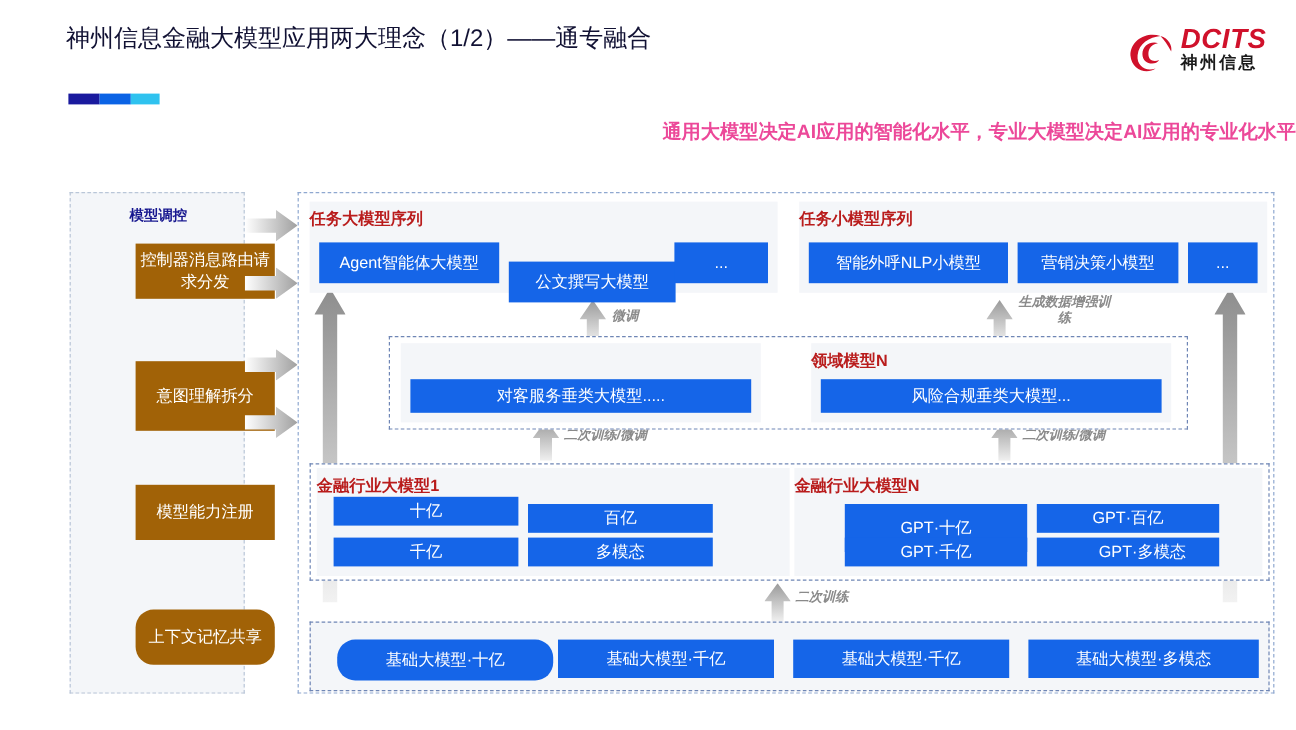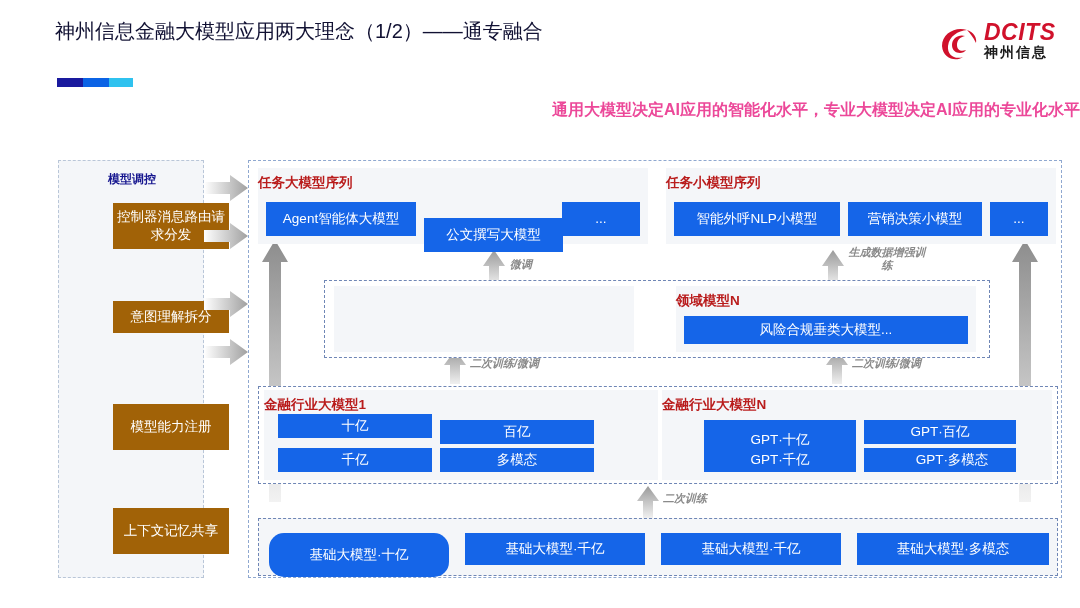--- a/index.html
+++ b/index.html
@@ -120,23 +120,23 @@
       <div id="logo-cn">神州信息</div>
     </div>
   </div>
 </div>
 
 <div id="subtitle">通用大模型决定AI应用的智能化水平，专业大模型决定AI应用的专业化水平</div>
 
 <div id="sidebar" class="dashed-box">
   <div id="sidebar-title">模型调控</div>
   <div class="side-item" style="top:42px;height:46px;">控制器消息路由请求分发</div>
-  <div class="side-item" style="top:140px;height:32px;">意图理解拆分</div>
+  <div class="side-item" style="top:140px;height:58px;">意图理解拆分</div>
   <div class="side-item" style="top:243px;height:46px;">模型能力注册</div>
-  <div class="side-item" style="top:347px;height:46px;">上下文记忆共享</div>
+  <div class="side-item" style="top:347px;height:46px;border-radius:15px;">上下文记忆共享</div>
 </div>
 
 <div class="rightarrow" style="left:204px;top:175px;width:44px;height:26px;">
   <svg viewBox="0 0 44 26" preserveAspectRatio="none">
     <defs>
         <linearGradient id="gr1" x1="0" y1="0" x2="1" y2="0">
       <stop offset="0" stop-color="#ffffff"></stop>
           <stop offset="1" stop-color="#a0a0a0"></stop>
         </linearGradient>
       </defs>
@@ -276,20 +276,21 @@
 
 <div id="panel-task-small" class="panel">
   <div class="panel-title">任务小模型序列</div>
   <div class="bluebox" style="left:8px;top:34px;width:166px;height:34px;">智能外呼NLP小模型</div>
   <div class="bluebox" style="left:182px;top:34px;width:134px;height:34px;">营销决策小模型</div>
   <div class="bluebox" style="left:324px;top:34px;width:58px;height:34px;">...</div>
 </div>
 
 <div id="domain-frame" class="dashed-box"></div>
 <div id="panel-domain-1" class="panel">
+  <div class="bluebox" style="left:8px;top:30px;width:284px;height:28px;">对客服务垂类大模型.....</div>
 </div>
 <div id="panel-domain-n" class="panel">
   <div class="panel-title">领域模型N</div>
   <div class="bluebox" style="left:8px;top:30px;width:284px;height:28px;">风险合规垂类大模型...</div>
 </div>
 
 <div id="industry-frame" class="dashed-box"></div>
 
 <div id="panel-industry-1" class="panel">
   <div class="panel-title">金融行业大模型1</div>
@@ -301,17 +302,17 @@
 
 <div id="panel-industry-n" class="panel">
   <div class="panel-title">金融行业大模型N</div>
   <div class="bluebox" style="left:42px;top:30px;width:152px;height:40px;">GPT·十亿</div>
   <div class="bluebox" style="left:202px;top:30px;width:152px;height:24px;">GPT·百亿</div>
   <div class="bluebox" style="left:42px;top:58px;width:152px;height:24px;">GPT·千亿</div>
   <div class="bluebox" style="left:202px;top:58px;width:152px;height:24px;padding-left:24px;">GPT·多模态</div>
 </div>
 
 <div id="base-frame" class="dashed-box">
-  <div class="bluebox" style="left:10px;top:14px;width:180px;height:44px;border-radius:15px;">基础大模型·十亿</div>
+  <div class="bluebox" style="left:22px;top:14px;width:180px;height:34px;border-radius:15px;">基础大模型·十亿</div>
   <div class="bluebox" style="left:206px;top:14px;width:180px;height:32px;">基础大模型·千亿</div>
   <div class="bluebox" style="left:402px;top:14px;width:180px;height:32px;">基础大模型·千亿</div>
   <div class="bluebox" style="left:598px;top:14px;width:192px;height:32px;">基础大模型·多模态</div>
 </div>
 
 </body></html>

